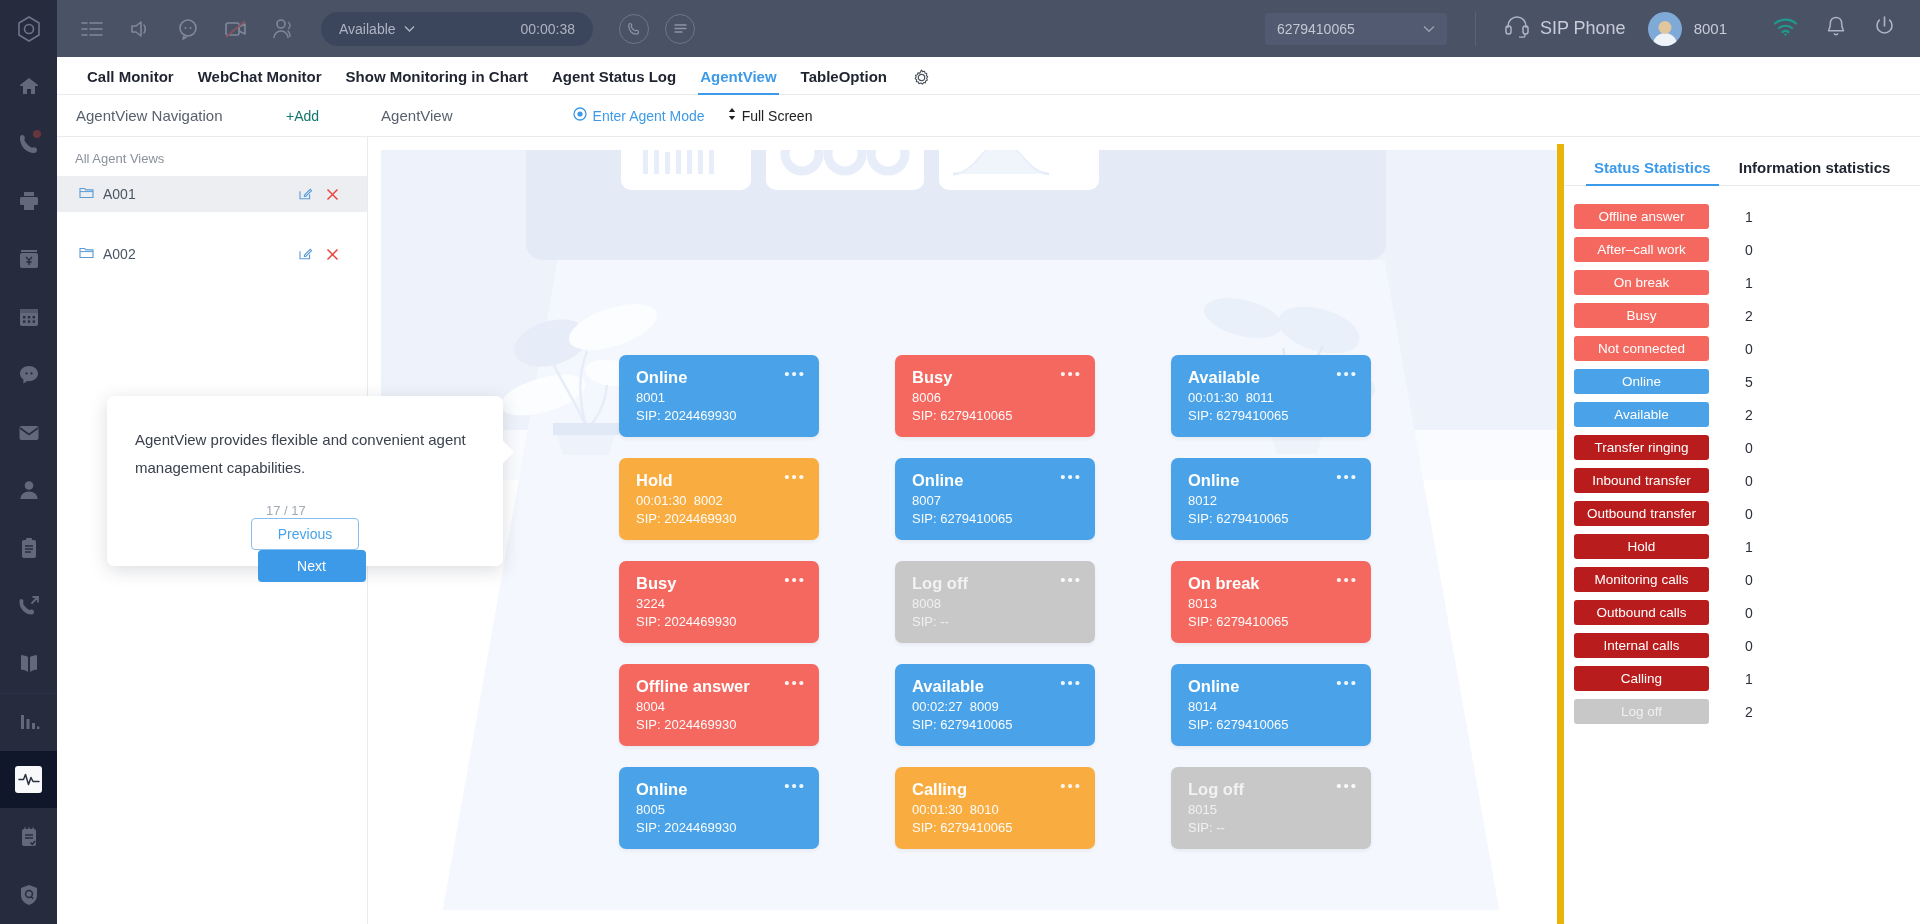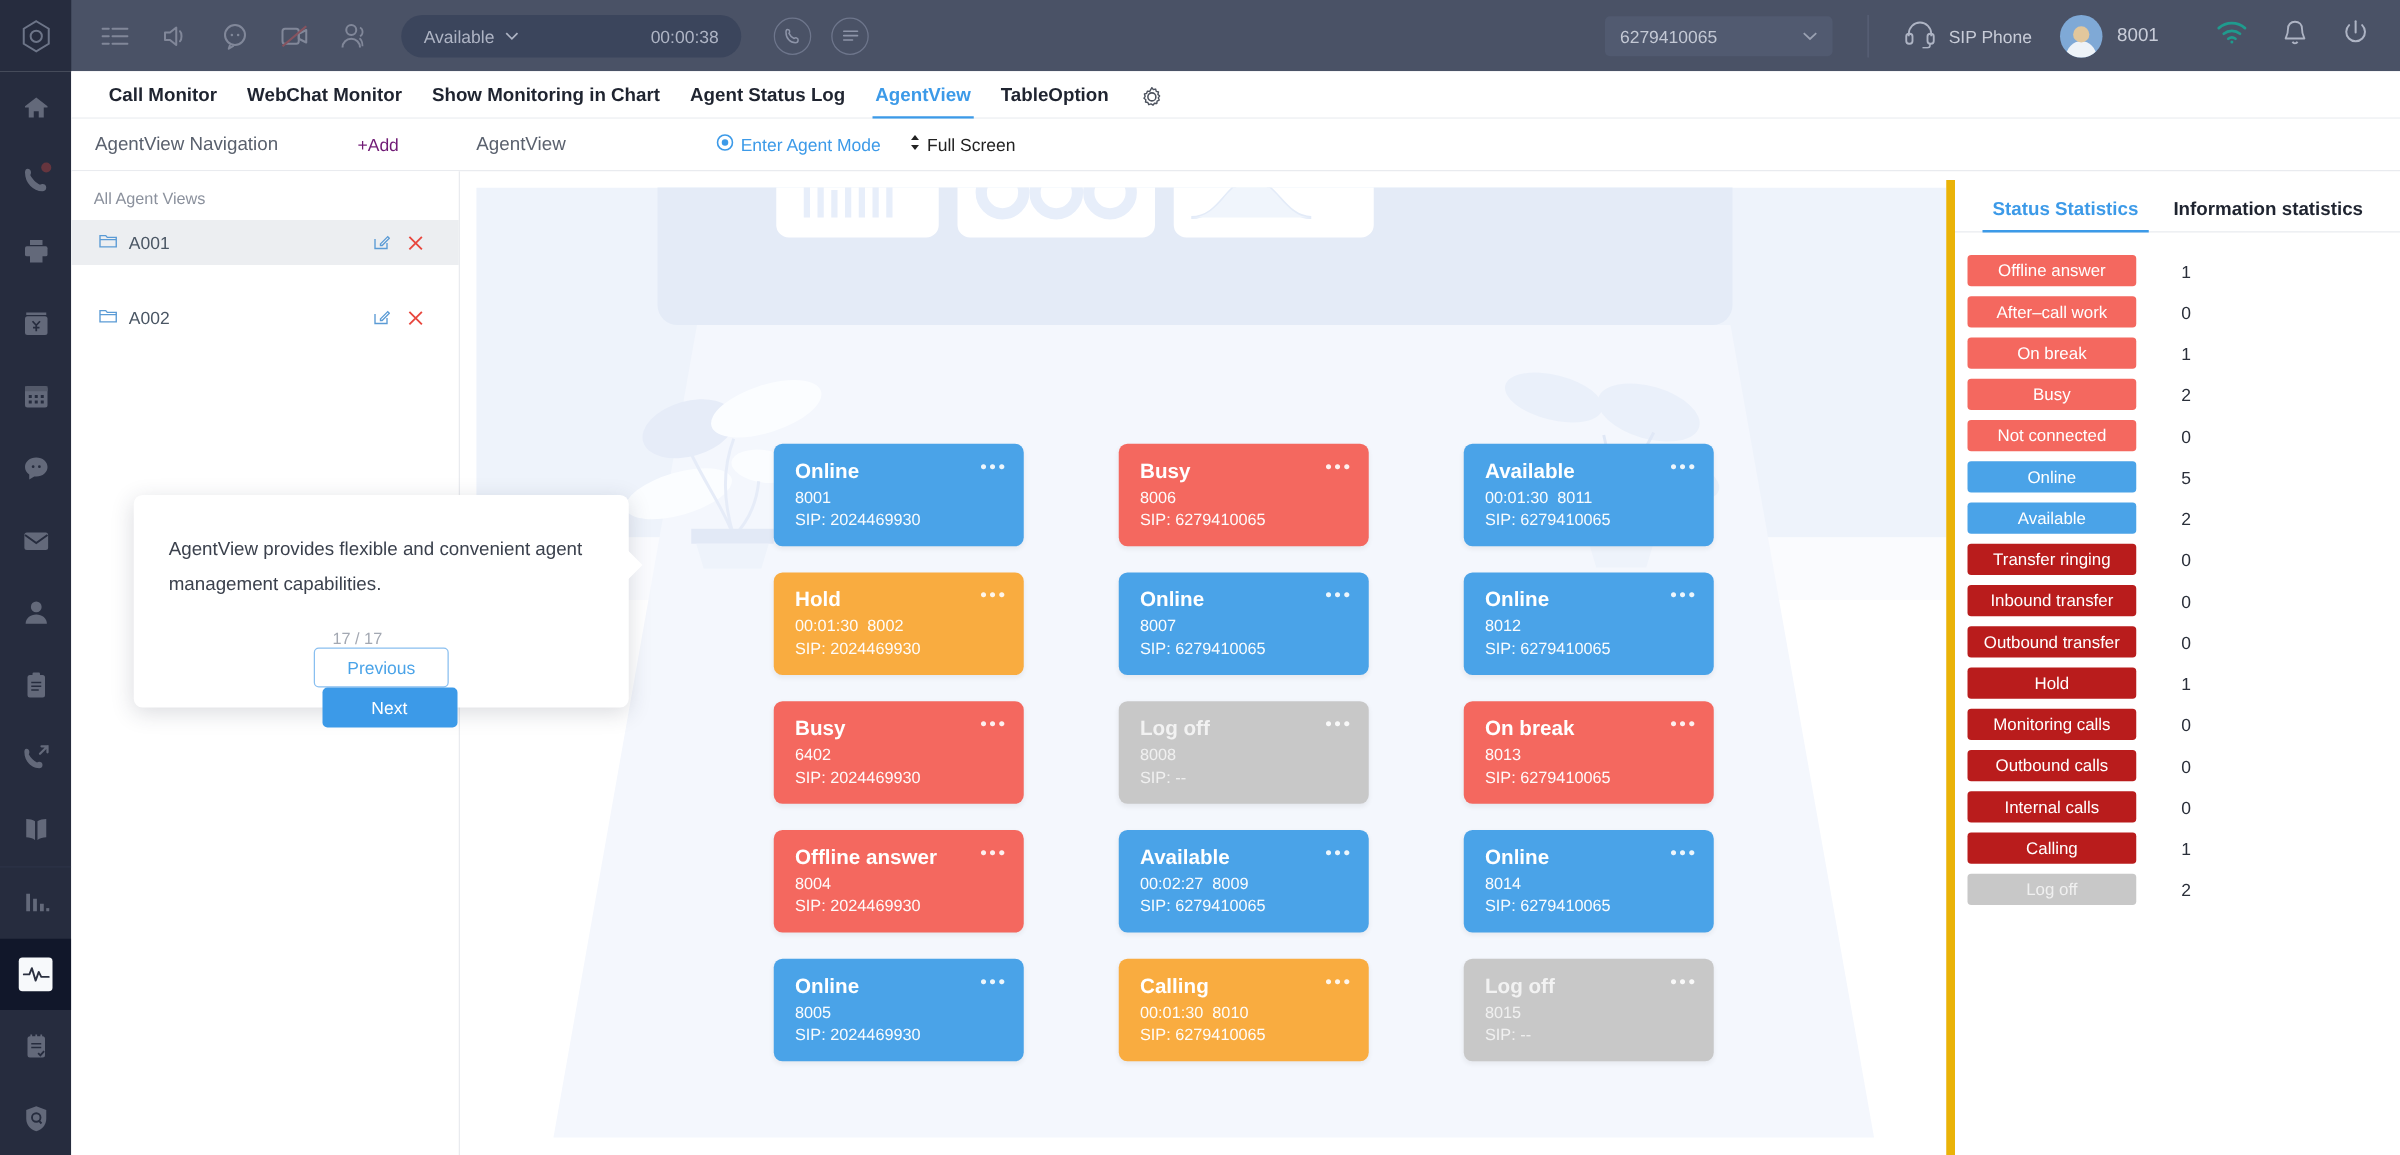--- a/index.html
+++ b/index.html
@@ -33,21 +33,21 @@
     width: 30px; height: 30px; border-radius: 50%; border: 1.5px solid #6e768c;
     display: flex; align-items: center; justify-content: center;
   }
   .tb-spacer { flex: 1; }
   .num-select {
     width: 182px; height: 32px; border-radius: 4px; background: #515a70;
     display: flex; align-items: center; justify-content: space-between;
     padding: 0 12px; color: #c3c8d4; font-size: 14px;
   }
   .tb-divider { width: 1px; height: 34px; background: #5a6278; margin: 0 28px; }
-  .sip-phone { display: flex; align-items: center; gap: 10px; color: #c8ccd8; font-size: 14px; }
+  .sip-phone { display: flex; align-items: center; gap: 10px; color: #c8ccd8; font-size: 18px; }
   .avatar {
     width: 34px; height: 34px; border-radius: 50%;
     background: #7fa9d6; overflow: hidden; position: relative;
   }
   .avatar::after {
     content: ""; position: absolute; left: 50%; top: 9px; transform: translateX(-50%);
     width: 13px; height: 13px; border-radius: 50%; background: #e2c79c;
   }
   .avatar::before {
     content: ""; position: absolute; left: 50%; bottom: -5px; transform: translateX(-50%);
@@ -93,21 +93,21 @@
     height: 2px; background: #3c9ae8;
   }
   .navtab-gear { padding: 0 10px 8px 14px; display: flex; align-items: flex-end; }
 
   
   .subheader {
     position: absolute; left: 57px; top: 95px; width: 1863px; height: 42px;
     background: #fff; border-bottom: 1px solid #e9ebef; display: flex; align-items: center;
   }
   .sh-title { margin-left: 19px; font-size: 15px; color: #5a616e; width: 210px; }
-  .sh-add { font-size: 14px; color: #701a75; display: flex; align-items: center; gap: 1px; }
+  .sh-add { font-size: 14px; color: #0f766e; display: flex; align-items: center; gap: 1px; }
   .sh-view { margin-left: 62px; font-size: 15px; color: #5a616e; }
   .sh-right { margin-left: 120px; display: flex; align-items: center; gap: 22px; }
   .sh-edit { font-size: 14px; color: #3c9ae8; display: flex; align-items: center; gap: 6px; }
   .sh-full { font-size: 14px; color: #222; display: flex; align-items: center; gap: 5px; font-weight: 500;}
 
   
   .leftpanel {
     position: absolute; left: 57px; top: 137px; width: 311px; height: 787px;
     background: #fff; border-right: 1px solid #e9ebef;
   }
@@ -654,21 +654,21 @@
     </div>
     <div class="acard c-blue">
       <div class="st">Online</div>
       <div class="mid">8012</div>
       <div class="sip">SIP: 6279410065</div>
       <div class="dots">•••</div>
     </div>
 
     <div class="acard c-red">
       <div class="st">Busy</div>
-      <div class="mid">6402</div>
+      <div class="mid">3224</div>
       <div class="sip">SIP: 2024469930</div>
       <div class="dots">•••</div>
     </div>
     <div class="acard c-gray">
       <div class="st">Log off</div>
       <div class="mid">8008</div>
       <div class="sip">SIP: --</div>
       <div class="dots">•••</div>
     </div>
     <div class="acard c-red">

